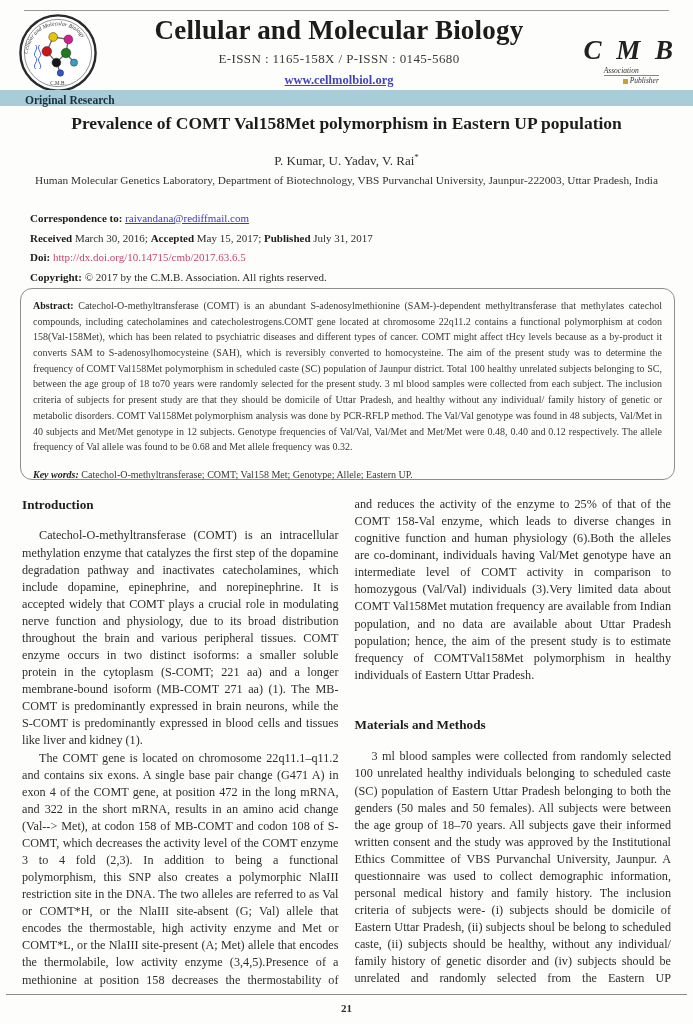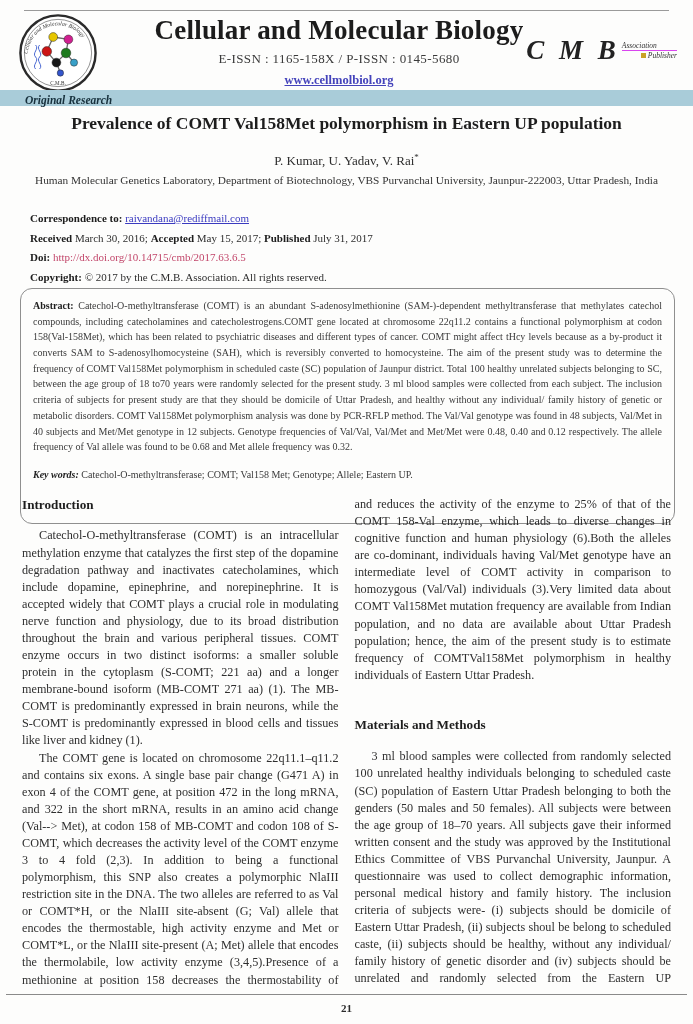--- a/index.html
+++ b/index.html
@@ -16,47 +16,47 @@
   }
   .top-rule { position: absolute; top: 10px; left: 24px; right: 24px; height: 0; border-top: 1.5px solid #9a9a9a; }
 
   
   .masthead { position: absolute; top: 13px; left: 0; right: 0; height: 76px; }
   .seal { position: absolute; left: 18px; top: 0; width: 80px; height: 80px; }
   .mast-center { position: absolute; left: 110px; right: 125px; top: 2px; text-align: center; }
   .journal-title { font-size: 27px; font-weight: bold; color: #1c1c1c; letter-spacing: .2px; }
   .issn { font-size: 13px; color: #3a3a3a; margin-top: 5px; letter-spacing: .4px; }
   .site-link { display: inline-block; margin-top: 6px; font-size: 12.5px; font-weight: bold; color: #4443bb; text-decoration: underline; cursor: pointer; }
-  .cmb-logo { position: absolute; right: 16px; top: 22px; display: flex; align-items: center; }
+  .cmb-logo { position: absolute; right: 16px; top: 22px; display: flex; align-items: center; flex-direction: column; }
   .cmb-letters { font-family: "Liberation Serif", serif; font-style: italic; font-weight: 600; font-size: 27px; letter-spacing: 4px; color: #222; }
   .cmb-sub { display: flex; flex-direction: column; margin-left: 2px; font-size: 7.5px; font-style: italic; color: #333; line-height: 1.25; }
   .cmb-sub .assoc { border-bottom: 1px solid #d946ef; }
   .cmb-sub .pub { display: flex; align-items: center; padding-left: 19px; }
   .gold-sq { display: inline-block; width: 5px; height: 5px; background: #c9a227; margin-right: 2px; }
 
   
   .banner { position: absolute; top: 90px; left: 0; right: 0; height: 16px; background: #a9ccd9; }
-  .banner span { display: inline-block; padding-left: 25px; font-size: 11.5px; font-weight: bold; font-style: italic; color: #17303c; line-height: 16px; }
+  .banner span { display: inline-block; padding-left: 25px; font-size: 11.5px; font-weight: bold; color: #17303c; line-height: 16px; }
 
   
   .title { position: absolute; top: 113px; left: 30px; right: 30px; text-align: center; font-size: 17.5px; font-weight: bold; color: #1d1d1d; }
   .authors { position: absolute; top: 152px; left: 0; right: 0; text-align: center; font-size: 13px; color: #2e2e2e; }
   .authors sup { font-size: 9px; }
   .affiliation { position: absolute; top: 174px; left: 20px; right: 20px; text-align: center; font-size: 11.3px; color: #333; }
 
   
   .meta { position: absolute; top: 212px; left: 30px; right: 30px; font-size: 11px; color: #2e2e2e; }
   .meta p { margin-bottom: 7.5px; }
   .meta b { font-weight: bold; color: #1d1d1d; }
   .email-link { color: #3a3ac0; text-decoration: underline; cursor: pointer; }
   .doi-link { color: #c2476b; text-decoration: none; cursor: pointer; }
 
   
   .abstract-box {
-    position: absolute; top: 288px; left: 20px; right: 18px; height: 236px;
+    position: absolute; top: 288px; left: 20px; right: 18px; height: 192px;
     border: 1px solid #8f8f8f; border-radius: 12px;
     padding: 9px 12px 8px 12px;
     font-size: 10px; line-height: 1.57; text-align: justify; color: #3a3a3a;
   }
   .abstract-box b { font-weight: bold; color: #1d1d1d; }
   .kw { margin-top: 12px; }
   .kw .kwl { font-style: italic; }
 
   
   .columns { position: absolute; top: 496px; left: 22px; right: 22px; bottom: 34px; display: flex; gap: 16px; overflow: hidden; justify-content: flex-end; }

